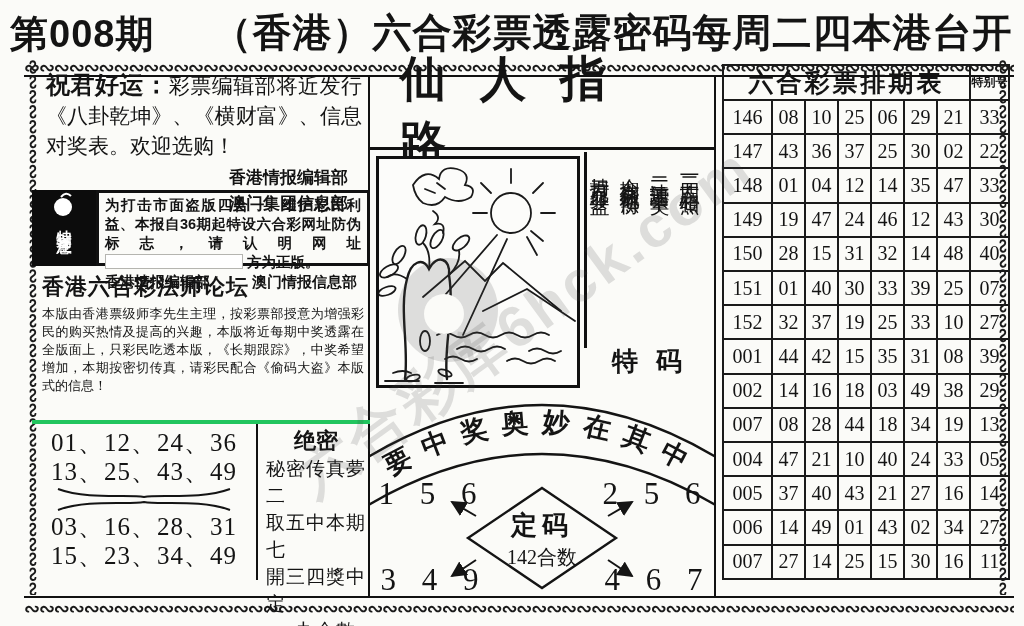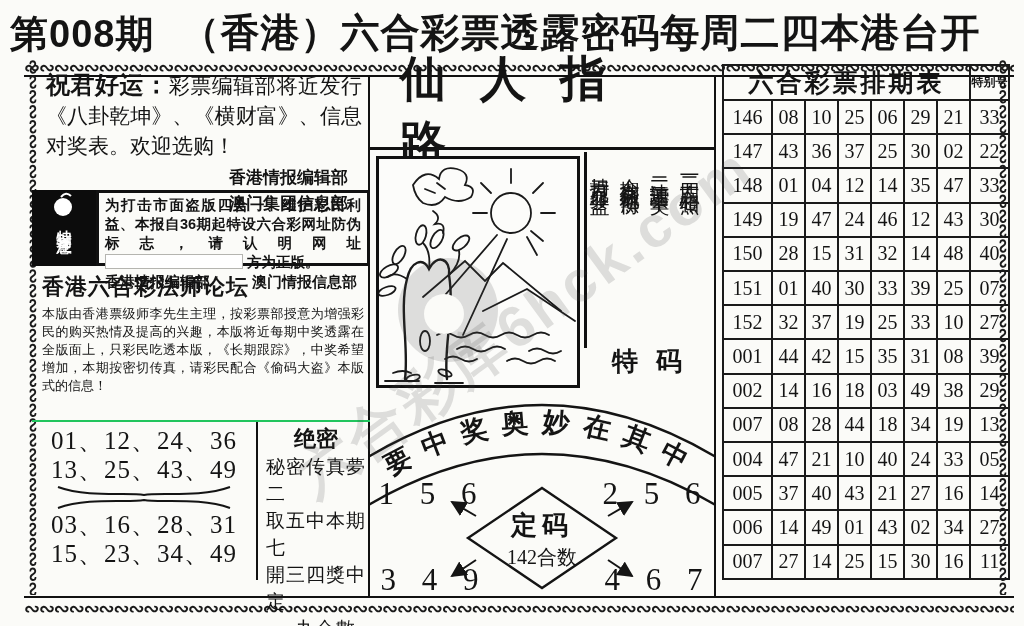--- a/index.html
+++ b/index.html
@@ -5,21 +5,21 @@
   * { margin:0; padding:0; box-sizing:border-box; }
   body { background:#e8e8e4; font-family:"Liberation Serif", serif; }
   .page { position:relative; width:1024px; height:626px; background:#fbfbf8; color:#141414;
           overflow:hidden; margin:0 auto; }
 
   
   .masthead { position:absolute; left:10px; top:8px; width:1004px; height:52px;
               display:flex; align-items:flex-end; gap:26px; white-space:nowrap;
               font-family:"Liberation Sans", sans-serif; font-weight:900; }
   .masthead .issue { font-size:38px; letter-spacing:1px; }
-  .masthead .title { font-size:39px; letter-spacing:1px; }
+  .masthead .title { font-size:39px; letter-spacing:1px;margin-left:32px; }
 
   
   .scroll-border { position:absolute; overflow:hidden; height:20px; font-size:19px;
                    line-height:20px; letter-spacing:-1px; color:#1a1a1a; font-weight:bold;
                    white-space:nowrap; font-family:"DejaVu Sans", sans-serif; }
   .b-top    { left:24px; top:57px;  width:990px; border-bottom:2px solid #111; }
   .b-bottom { left:24px; top:596px; width:990px; border-top:2px solid #111; }
   .b-left   { left:44px; top:59px;  width:536px; transform:rotate(90deg); transform-origin:0 0; }
   .b-right  { left:1014px; top:59px; width:536px; transform:rotate(90deg); transform-origin:0 0; }
 
@@ -44,21 +44,21 @@
   .url-blank { display:inline-block; width:138px; height:15px; background:#fff;
                border:1px solid #b5b5b0; vertical-align:-2px; margin-right:4px; }
   .notice-signs { display:flex; justify-content:space-between; padding:1px 4px 0 0; font-size:15px; }
 
   .forum { position:absolute; left:42px; top:272px; width:322px; }
   .forum h2 { font-size:22px; font-weight:900; letter-spacing:1px; margin-bottom:3px;
               font-family:"Liberation Sans",sans-serif; }
   .forum p { font-size:13px; line-height:1.38; text-align:justify; }
 
   .bottom-left { position:absolute; left:32px; top:420px; width:338px; height:160px;
-                 border-top:2px solid #22c55e; display:flex; }
+                 border-top:4px solid #22c55e; display:flex; }
   .picks { width:226px; border-right:2px solid #111; padding-top:4px; text-align:center; }
   .picks .nums { font-size:25px; letter-spacing:1px; line-height:1.16; }
   .brace { display:block; margin:0 auto; }
   .pair-box { width:132px; margin:1px auto; border:2px solid #111; font-size:23px;
               padding:1px 0; letter-spacing:6px; }
   .secret { flex:1; padding:2px 4px 0 8px; }
   .secret .t { text-align:center; font-size:22px; font-weight:900;
                font-family:"Liberation Sans",sans-serif; }
   .secret .ln { font-size:19px; line-height:1.42; letter-spacing:1px; }
 

